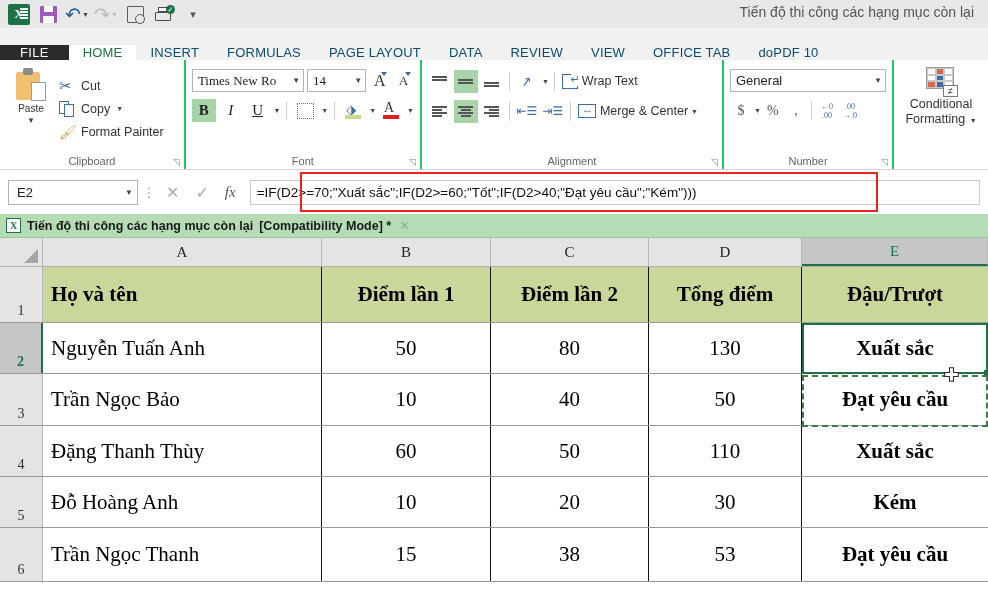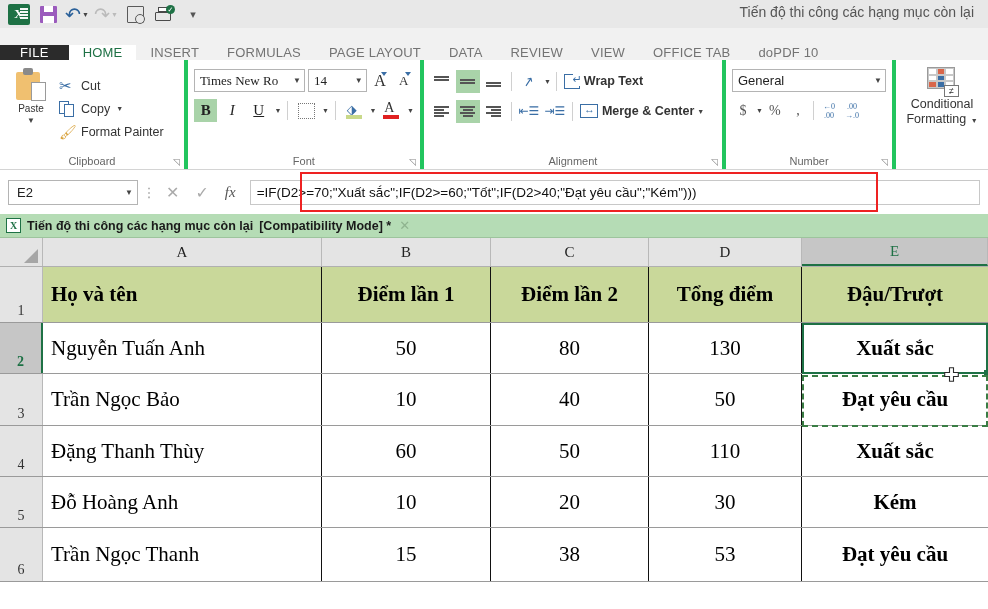--- a/index.html
+++ b/index.html
@@ -56,32 +56,32 @@
   .qprint .chk{position:absolute;right:-2px;top:-2px;width:9px;height:9px;border-radius:50%;background:#1e7145;color:#fff;font-size:7px;line-height:9px;text-align:center;}
   .qat-more { font-size: 11px; color: #555; }
 
   
   .tabbar { height: 32px; background: #f1f1f1; display: flex; align-items: flex-end; }
   .tab-file {
     background: #2b2b2b; color: #fff; font-size: 13px;
     padding: 0 20px; display: flex; align-items: center; letter-spacing: .3px;
   }
   .tab {
-    font-size: 13px; color: #737373; padding: 0 14px;
+    font-size: 13px; color: #0c4a6e; padding: 0 14px;
     display: flex; align-items: center; letter-spacing: .2px;
   }
   .tab.active { background: #fff; color: #1e7145; }
 
   
   .ribbon {
     height: 110px; background: #fff; display: flex;
     border-bottom: 1px solid #d4d4d4; position: relative;
   }
   .rgroup { position: relative; padding: 4px 6px 0 6px; display: flex; flex-direction: column; }
-  .rgroup + .rgroup { border-left: 4px solid #22c55e; }
+  .rgroup + .rgroup { border-left: 2px solid #22c55e; }
   .rgroup-label {
     position: absolute; bottom: 2px; left: 0; right: 0;
     text-align: center; font-size: 11px; color: #666;
   }
   .rgroup-launcher { position: absolute; bottom: 2px; right: 4px; font-size: 9px; color: #888; }
   .rgroup-body { display: flex; flex: 1; padding-bottom: 16px; }
 
   
   .paste-btn { width: 50px; display: flex; flex-direction: column; align-items: center; padding-top: 4px; }
   .paste-ico { width: 30px; height: 34px; position: relative; }
@@ -132,21 +132,21 @@
   .al-btn { width: 24px; height: 23px; display:flex;align-items:center;justify-content:center; }
   .al-btn.on { background: #a9d3a9; }
   .al-lines { width: 15px; height: 12px; position: relative; }
   .al-lines i { position:absolute;left:0;height:1.6px;background:#555;display:block; }
   .ori-ico { font-size: 13px; color: #3a6ea5; transform: rotate(-12deg); }
   .indent-ico { font-size: 12px; color: #3a6ea5; }
   .wrap-ico { width:16px;height:15px;border:1.4px solid #3a6ea5;position:relative;}
   .wrap-ico::after{content:"↵";position:absolute;right:-3px;top:-2px;font-size:11px;color:#3a6ea5;background:#fff;}
   .merge-ico { width:18px;height:14px;border:1.4px solid #3a6ea5;position:relative;}
   .merge-ico::after{content:"↔";position:absolute;left:3px;top:-2px;font-size:11px;color:#3a6ea5;}
-  .al-text { font-size: 12.5px; color: #333; font-weight: bold; }
+  .al-text { font-size: 12.5px; color: #333; }
   .al-row { display: flex; align-items: center; gap: 2px; height: 26px; }
 
   
   .numfmt { width: 176px; }
   .n-btn { height: 23px; min-width: 22px; display:flex;align-items:center;justify-content:center;
            font-size: 14px; color: #555; font-family: "Liberation Serif", serif; }
   .dec-ico { font-size: 8px; color: #3a6ea5; line-height: 9px; text-align: center; }
 
   
   .cf-btn { width: 90px; display: flex; flex-direction: column; align-items: center; padding-top: 3px; }

